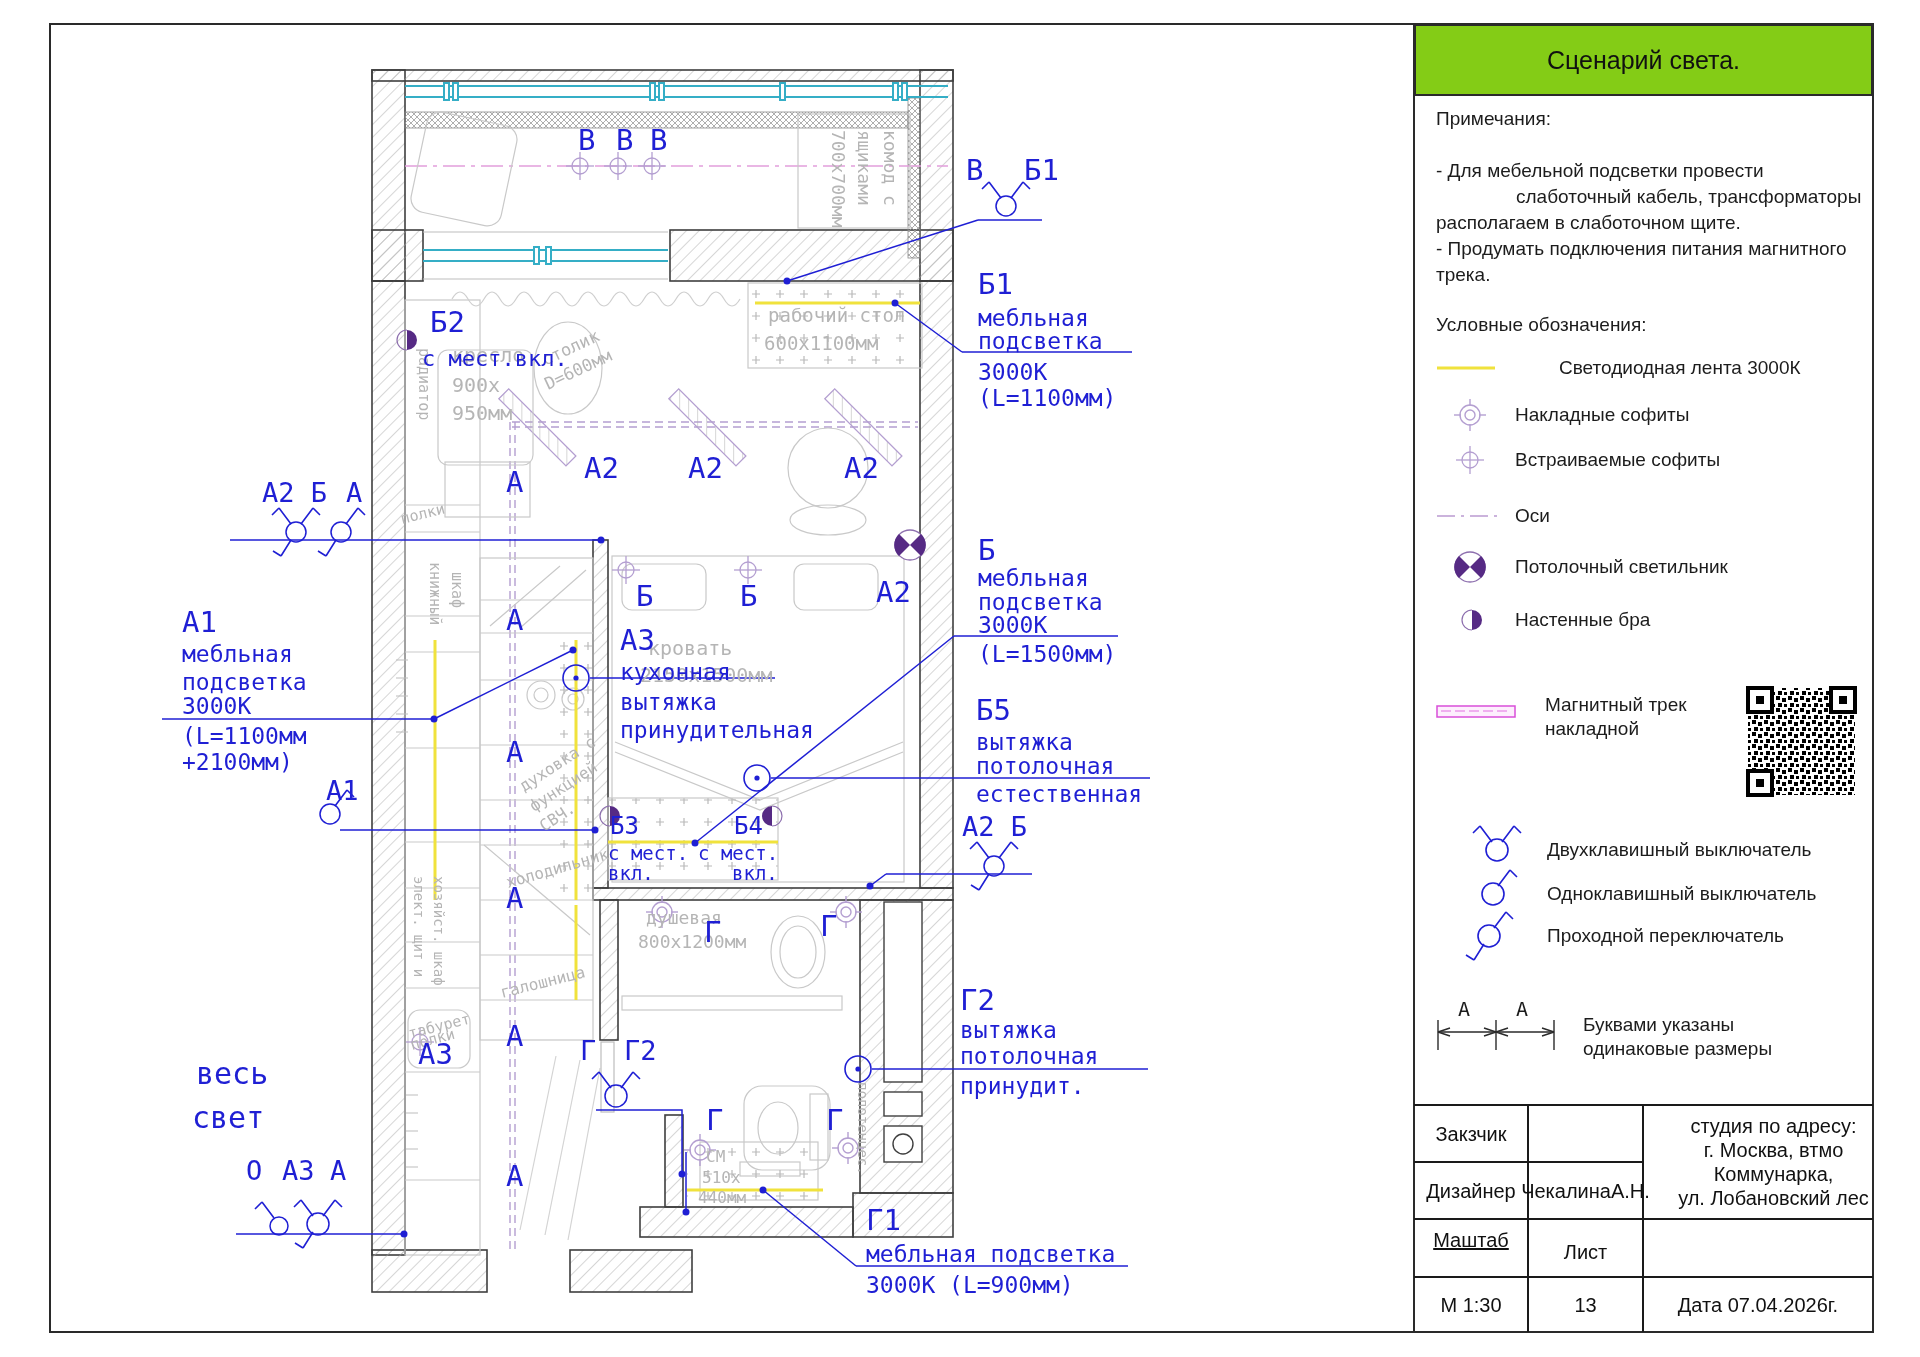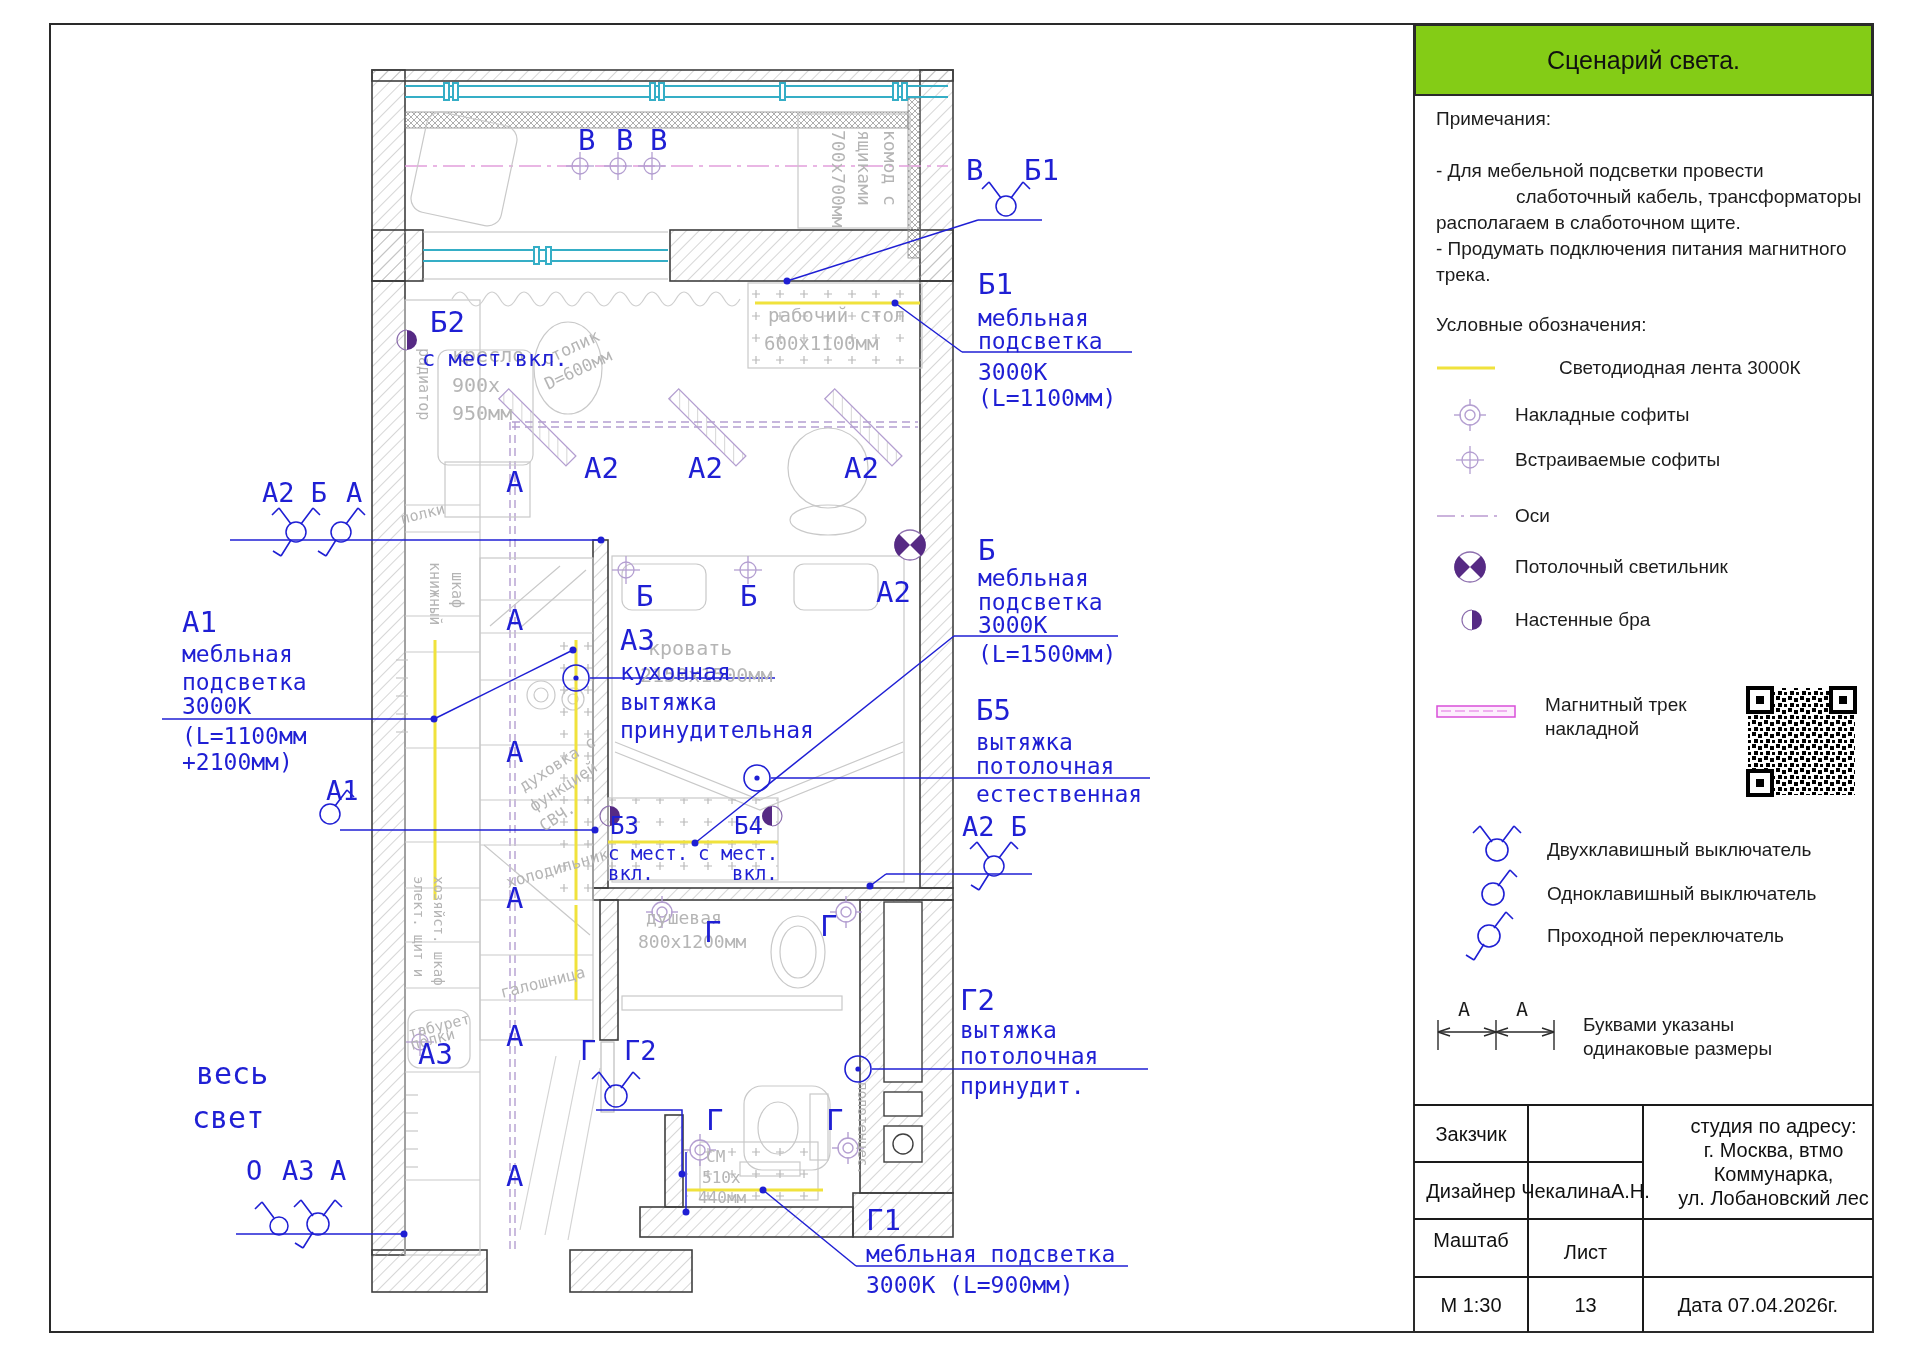--- a/index.html
+++ b/index.html
@@ -536,21 +536,21 @@
 <div class="abs leg-label" style="left:1583px;top:1014px;">Буквами указаны</div>
 <div class="abs leg-label" style="left:1583px;top:1038px;">одинаковые размеры</div>
 
 <div class="abs cell" style="left:1414px;top:1105px;width:114px;height:57px;">Закзчик</div>
 <div class="abs cell" style="left:1528px;top:1105px;width:115px;height:57px;"></div>
 <div class="abs cell" style="left:1414px;top:1162px;width:114px;height:57px;">Дизайнер</div>
 <div class="abs cell" style="left:1528px;top:1162px;width:115px;height:57px;flex-direction:row;">
   <span>Чекалина</span>
   <span>А.Н.</span>
 </div>
-<div class="abs cell" style="left:1414px;top:1219px;width:114px;height:42px;">Маштаб</div>
+<div class="abs cell" style="left:1414px;top:1219px;width:114px;height:42px;text-decoration:underline;">Маштаб</div>
 <div class="abs cell" style="left:1528px;top:1219px;width:115px;height:66px;">Лист</div>
 <div class="abs cell" style="left:1414px;top:1277px;width:114px;height:55px;">М 1:30</div>
 <div class="abs cell" style="left:1528px;top:1277px;width:115px;height:55px;">13</div>
 <div class="abs cell" style="left:1643px;top:1105px;width:261px;height:114px;flex-direction:column;">
   <span>студия по адресу:</span>
   <span>г. Москва, втмо</span>
   <span>Коммунарка,</span>
   <span>ул. Лобановский лес</span>
 </div>
 <div class="abs cell" style="left:1643px;top:1277px;width:230px;height:55px;">Дата 07.04.2026г.</div>

